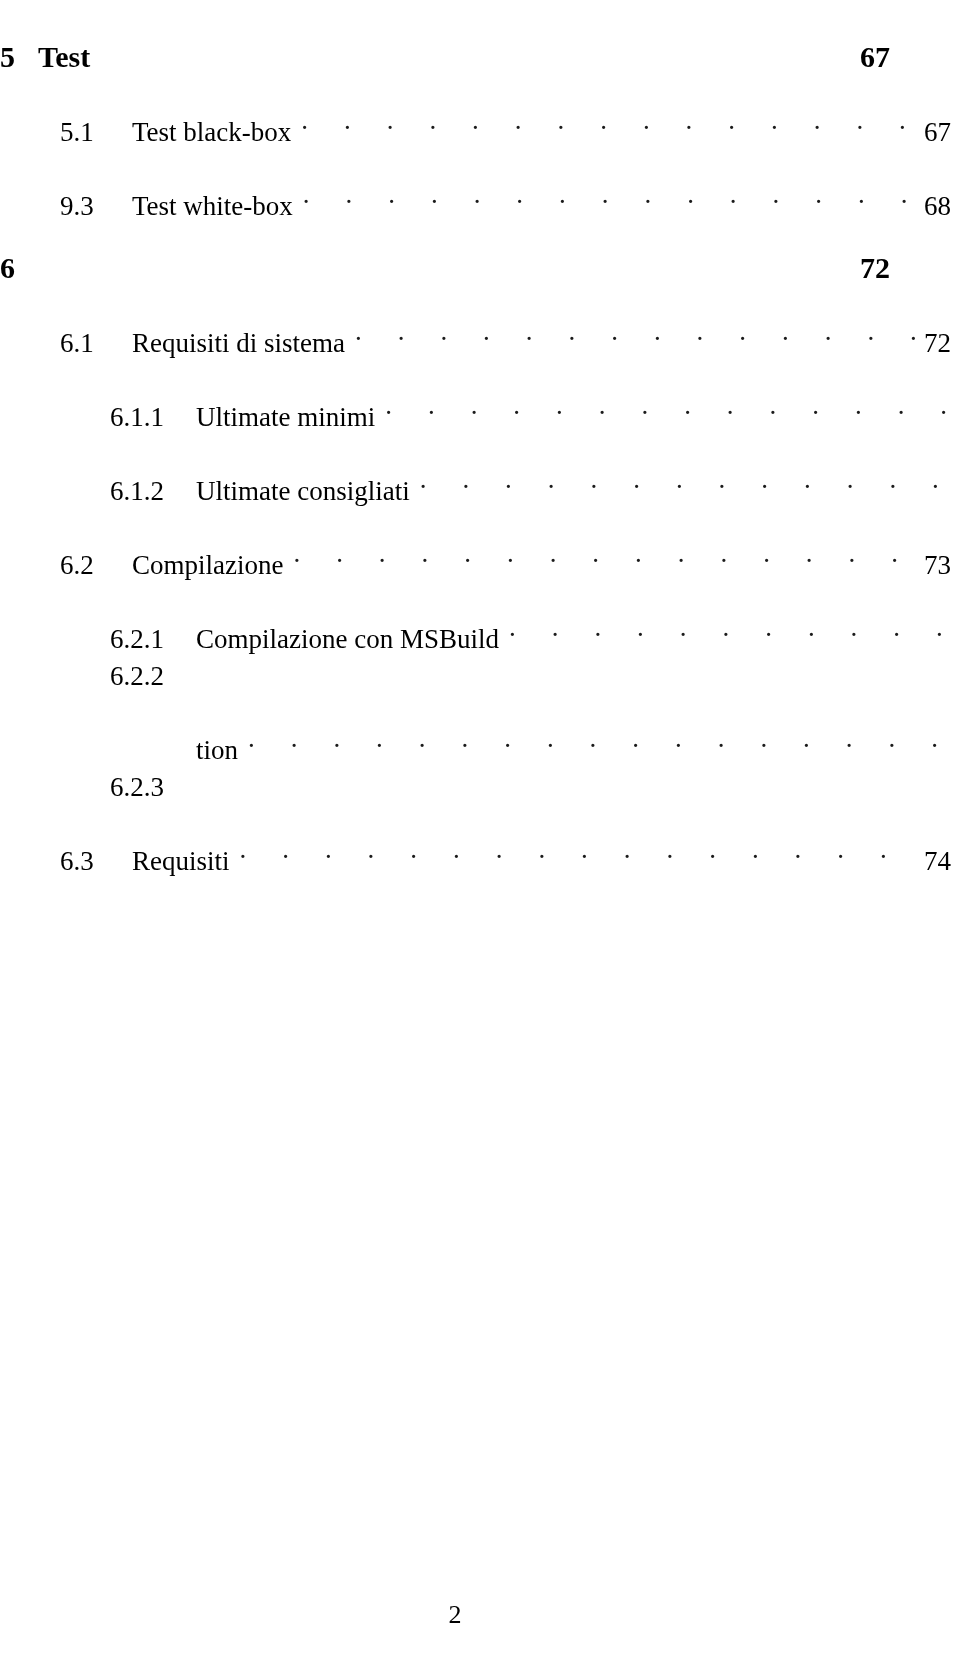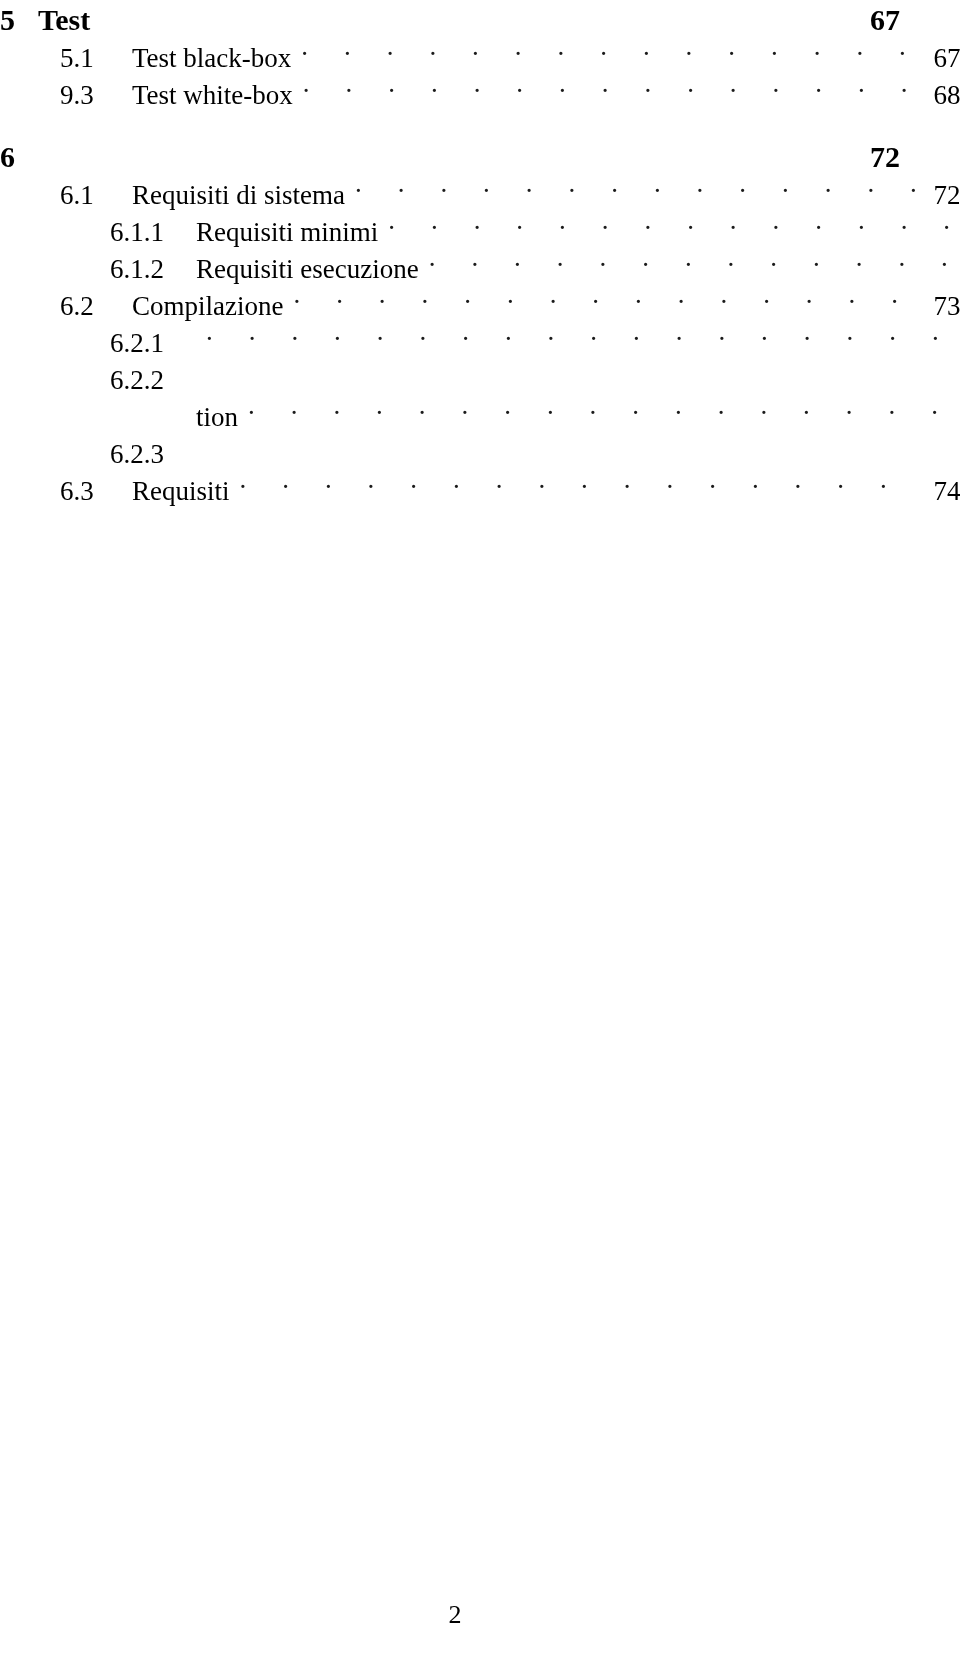--- a/index.html
+++ b/index.html
@@ -32,41 +32,42 @@
     line-height: 37px;
     white-space: nowrap;
   }
 
   .entry .num {
     flex: 0 0 auto;
     text-align: left;
   }
   .entry .title {
     flex: 0 0 auto;
+    margin-top: 37px;
   }
   .entry .leader {
     flex: 1 1 auto;
     overflow: hidden;
     margin: 0 6px 0 10px;
     position: relative;
     height: 1em;
   }
   .entry .leader .dots {
     position: absolute;
     left: 0;
     bottom: 0.06em;
     width: 200%;
     letter-spacing: 14.6px;
     font-size: 27px;
     color: #1a1a1a;
   }
   .entry .page {
     flex: 0 0 auto;
     width: 46px;
-    text-align: center;
+    text-align: left;
   }
 
   
   .lvl-section {
     font-weight: bold;
     font-size: 30px;
     line-height: 40px;
   }
   .lvl-section .num {
     width: 38px;
@@ -142,42 +143,43 @@
     <div class="entry lvl-subsection">
       <span class="num">6.1</span>
       <span class="title">Requisiti di sistema</span>
       <span class="leader">
         <span class="dots">. . . . . . . . . . . . . . . . . . . . . . . . . . . . . . . . . . . . . . . . . . . . .</span>
       </span>
       <span class="page">72</span>
     </div>
     <div class="entry lvl-subsubsection">
       <span class="num">6.1.1</span>
-      <span class="title">Requisiti minimi</span>
+      <span class="title">Ultimate minimi</span>
       <span class="leader">
         <span class="dots">. . . . . . . . . . . . . . . . . . . . . . . . . . . . . . . . . . . . . . . . . . . . .</span>
       </span>
     </div>
     <div class="entry lvl-subsubsection">
       <span class="num">6.1.2</span>
-      <span class="title">Requisiti esecuzione</span>
+      <span class="title">Ultimate consigliati</span>
       <span class="leader">
         <span class="dots">. . . . . . . . . . . . . . . . . . . . . . . . . . . . . . . . . . . . . . . . . . . . .</span>
       </span>
     </div>
     <div class="entry lvl-subsection">
       <span class="num">6.2</span>
       <span class="title">Compilazione</span>
       <span class="leader">
         <span class="dots">. . . . . . . . . . . . . . . . . . . . . . . . . . . . . . . . . . . . . . . . . . . . .</span>
       </span>
       <span class="page">73</span>
     </div>
     <div class="entry lvl-subsubsection">
       <span class="num">6.2.1</span>
+      <span class="title">Compilazione con MSBuild</span>
       <span class="leader">
         <span class="dots">. . . . . . . . . . . . . . . . . . . . . . . . . . . . . . . . . . . . . . . . . . . . .</span>
       </span>
     </div>
     <div class="entry lvl-subsubsection">
       <span class="num">6.2.2</span>
       <span class="leader"></span>
       <span class="page"></span>
     </div>
     <div class="entry lvl-subsubsection wrapped">

